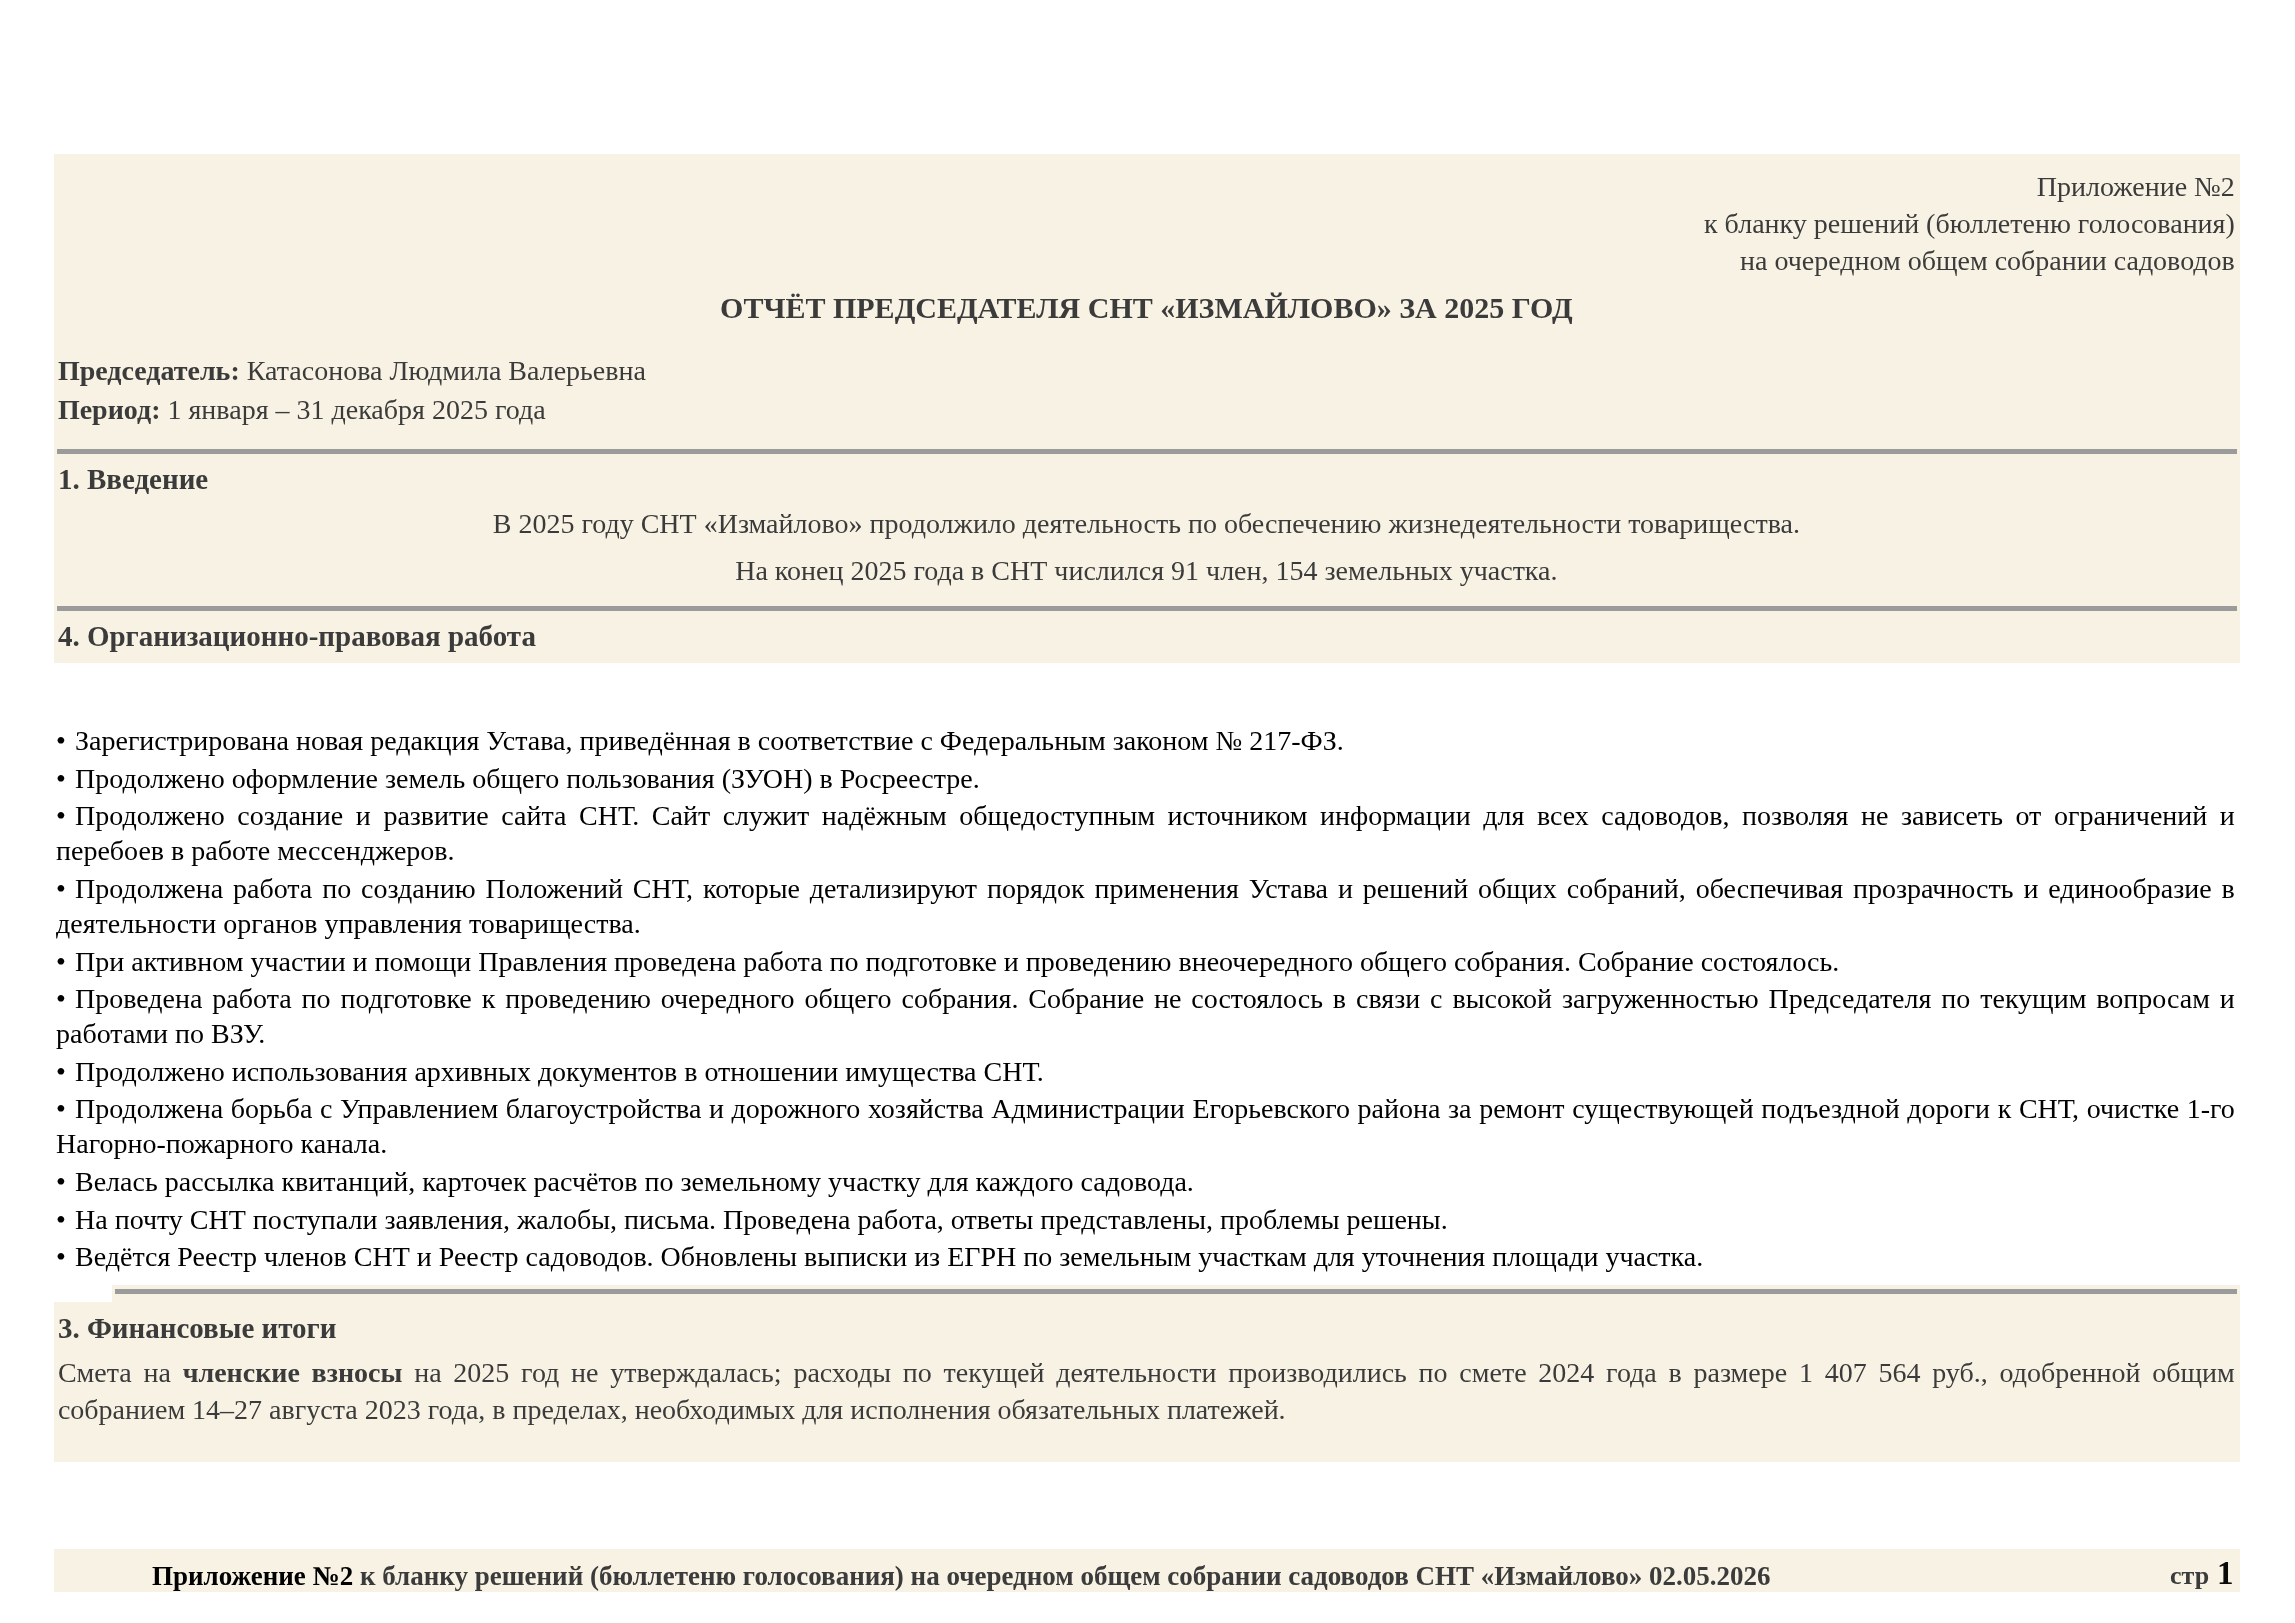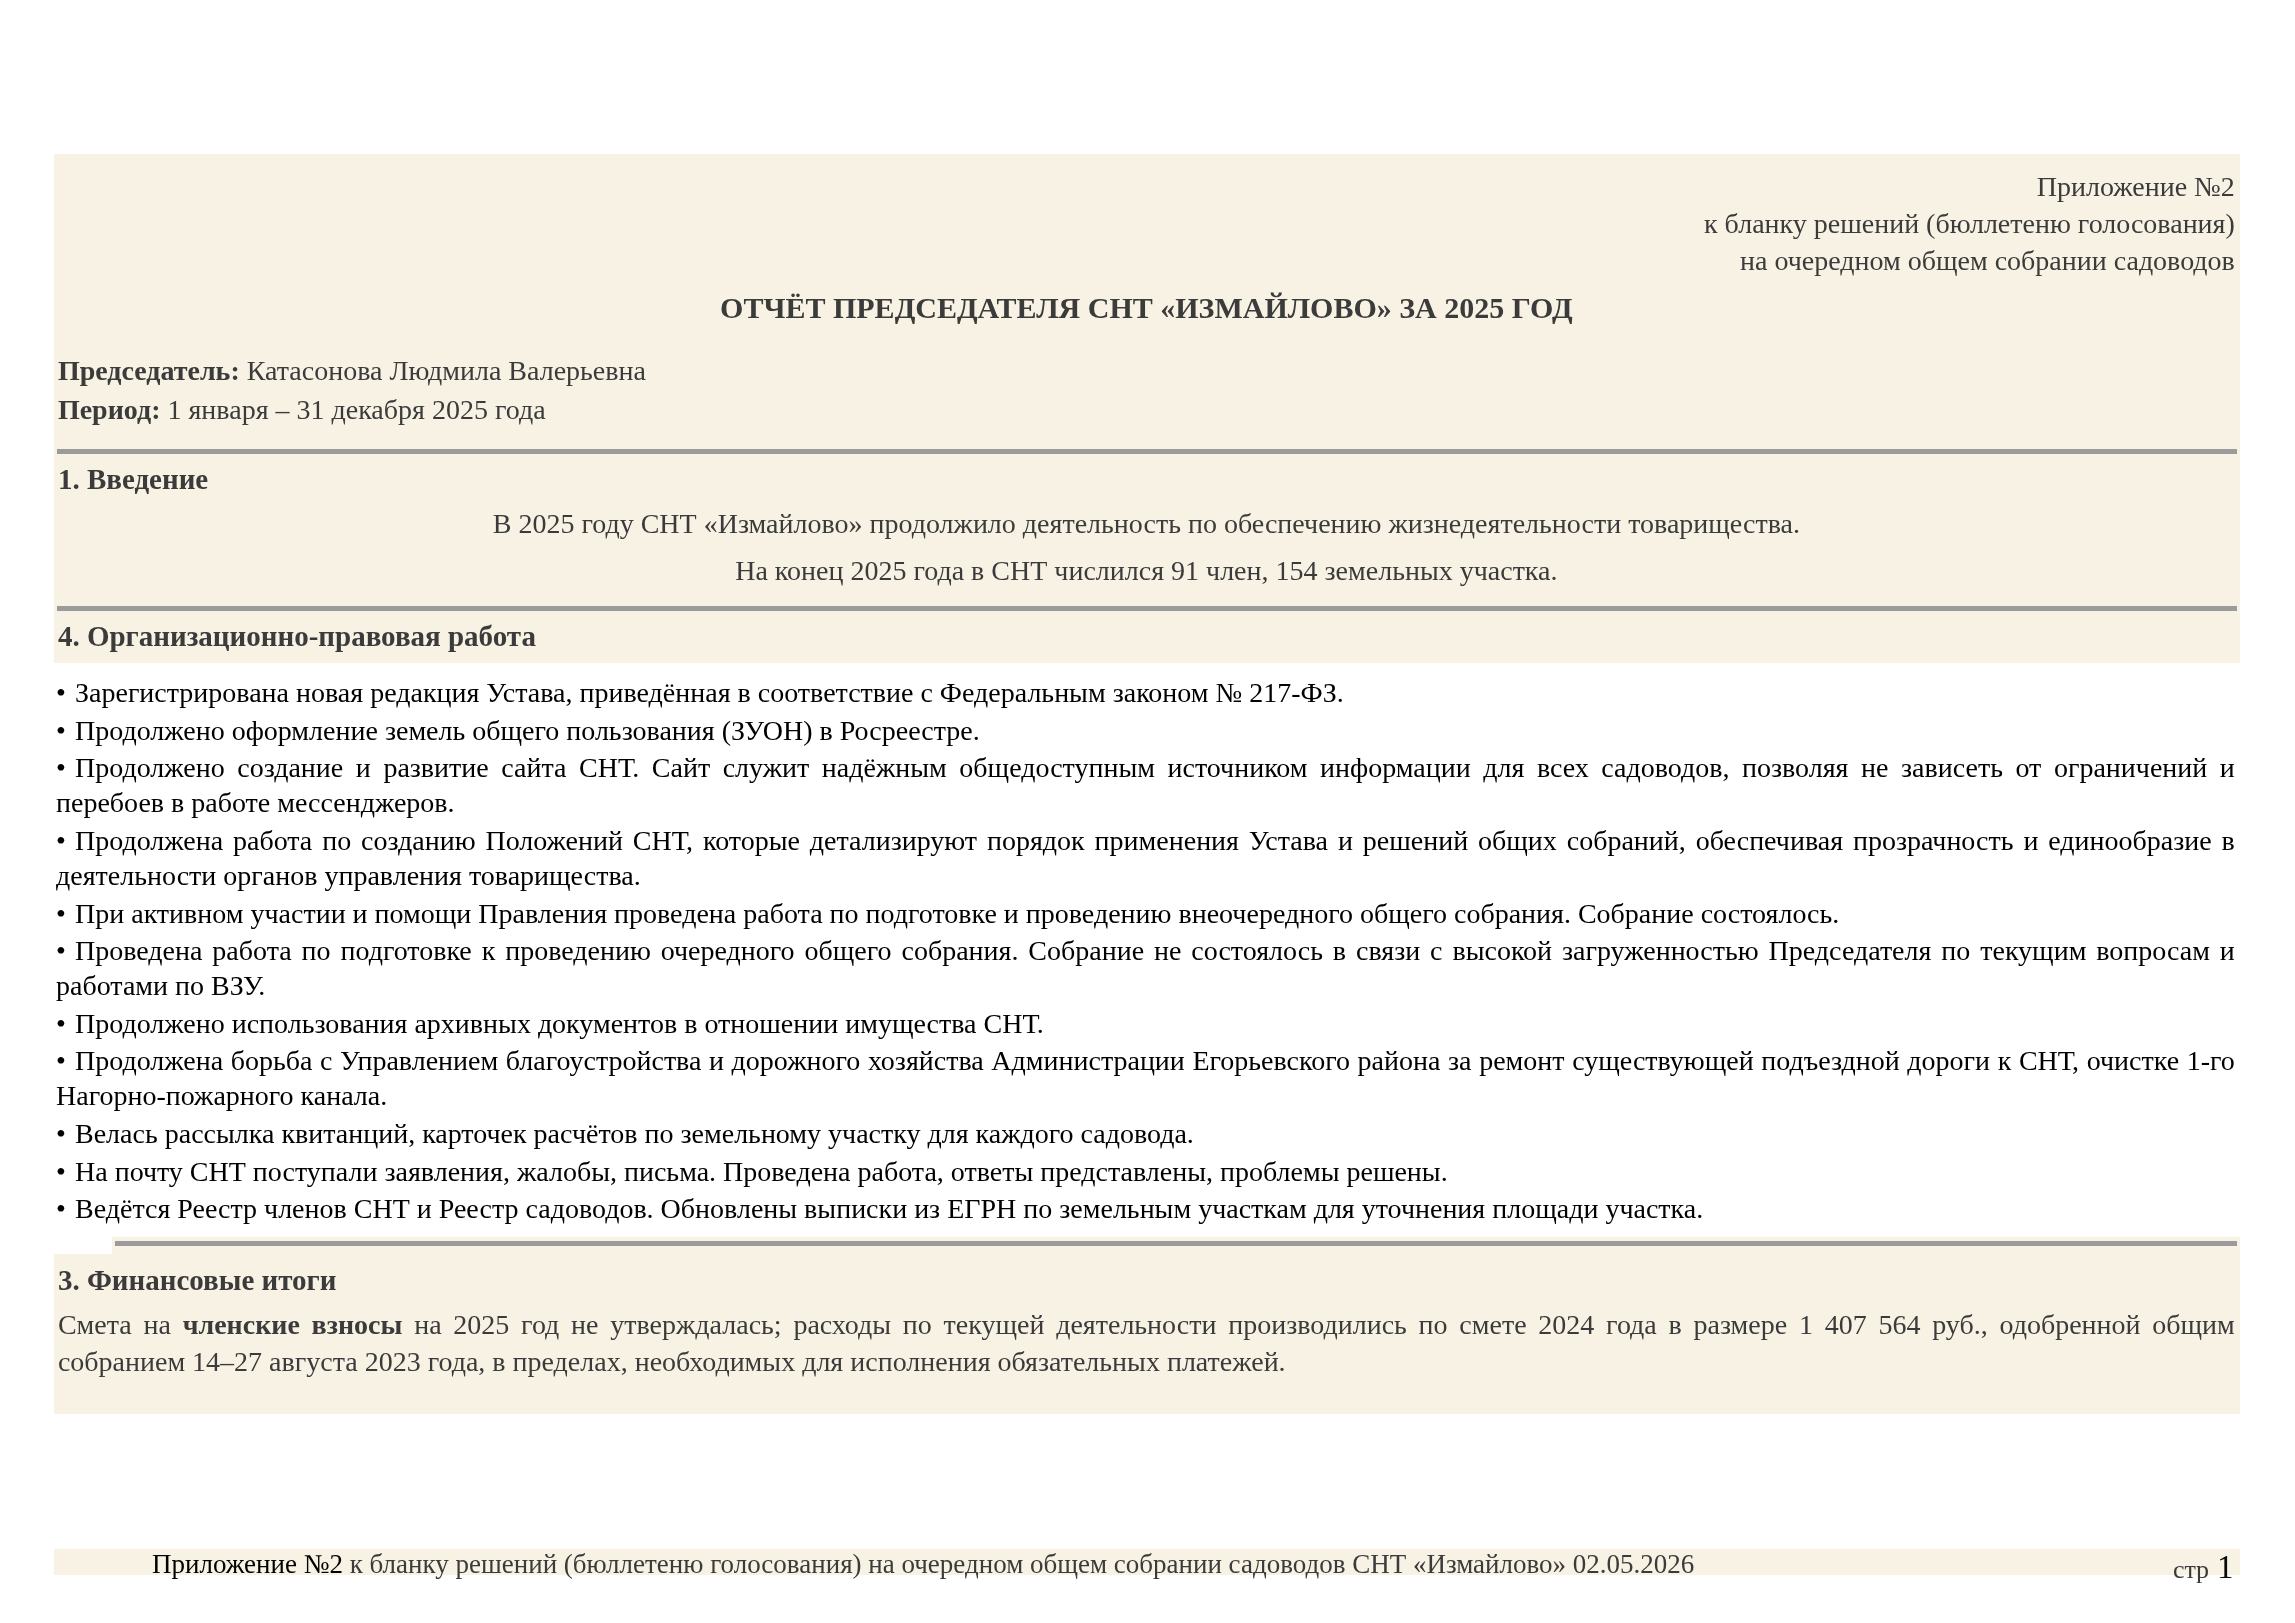--- a/index.html
+++ b/index.html
@@ -31,35 +31,35 @@
   .hr { height: 5.2px; background: #9b9b9b; }
   .hrband-indent { margin-left: 58px; padding-top: 4.6px; padding-bottom: 7.2px; }
 
   
   .sec1 { padding: 9.2px 5.2px 17px 3.9px; }
   h2.sec-heading { margin: 0; font-size: 29px; font-weight: bold; color: #3b3b3b; }
   .sec1 p { margin: 9.2px 0 0 0; font-size: 28px; line-height: 37px; text-align: center; }
 
   
   .sec2head { padding: 9.2px 5.2px 10.5px 3.9px; }
-  .bullets { background: #ffffff; padding: 11.8px 5.2px 7.9px 2px; }
+  .bullets { background: #ffffff; padding: 11.8px 5.2px 7.9px 2px; margin-top: 48px; }
   .bullet {
     margin: 0 0 2.6px 0; font-size: 28px; line-height: 35px;
     color: #000000; text-align: justify;
   }
   .dot { margin-right: 9.2px; }
 
   
   .sec3 { padding: 10.5px 5.2px 34px 3.9px; }
   .sec3 p { margin: 9.2px 0 0 0; font-size: 28px; line-height: 37px; text-align: justify; }
 
   
   .footerband {
-    position: absolute; left: 54px; top: 1549px; width: 2186px; height: 26px;
-    background: #f7f2e3; display: flex; align-items: flex-start;
+    position: absolute; left: 54px; top: 1549px; width: 2186px; height: 43px;
+    background: #f7f2e3; display: flex; align-items: flex-end; font-weight: bold;
   }
   .ftext { font-size: 27px; color: #3b3b3b; padding-left: 98px; white-space: nowrap; }
   .ftext .black { color: #000000; }
   .fpage { margin-left: auto; padding-right: 6.5px; display: flex; align-items: baseline; white-space: nowrap; }
   .fp-label { font-size: 26px; color: #3b3b3b; margin-right: 7.9px; }
   .fp-num { font-size: 33px; color: #0a0a0a; }
 </style>
 </head>
 <body>
 

